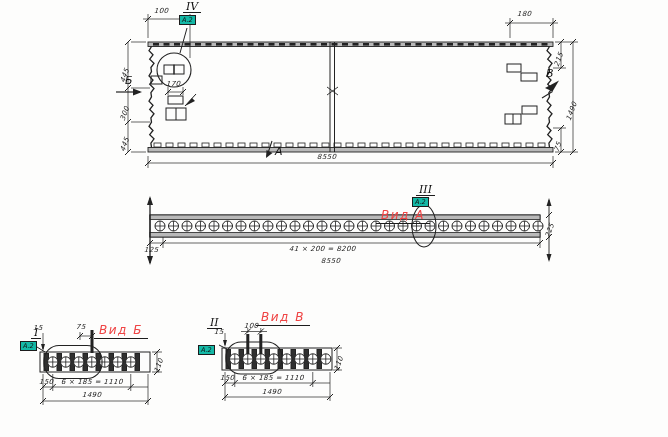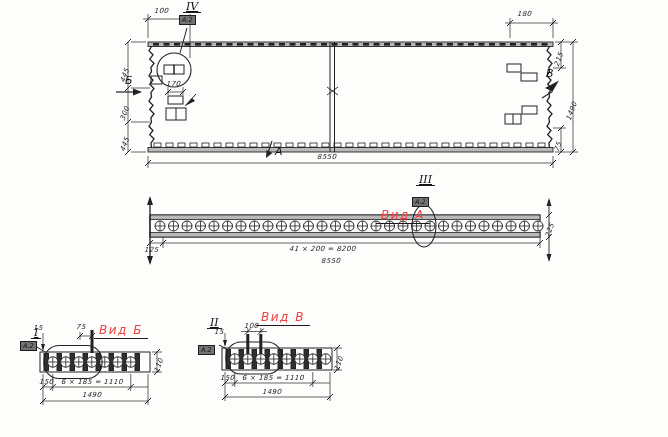--- a/index.html
+++ b/index.html
@@ -5,23 +5,23 @@
   html,body{margin:0;padding:0;background:#fff;}
   .stage{position:relative;width:668px;height:437px;background:#fdfdfc;overflow:hidden;
          font-family:"DejaVu Sans",sans-serif;color:#1c1c1c;}
   svg{position:absolute;left:0;top:0;}
   .lbl{position:absolute;font:italic 7px "DejaVu Sans",sans-serif;color:#1c1c1c;
        letter-spacing:.4px;white-space:nowrap;transform-origin:0 0;transform:skewX(-6deg);}
   .rot{transform:rotate(-70deg) skewX(-6deg);}
   .title{position:absolute;font:italic 12px "DejaVu Sans",sans-serif;color:#ef4444;
          border-bottom:1.3px solid #1c1c1c;padding:0 5px 1px;letter-spacing:1.5px;white-space:nowrap;margin-top:28px;}
   .numeral{position:absolute;font:italic 11px "DejaVu Serif",serif;color:#111;
-           border-bottom:1.1px solid #1c1c1c;padding:0 3px;line-height:11px;text-decoration:underline;}
+           border-bottom:1.1px solid #1c1c1c;padding:0 3px;line-height:11px;}
   .sheet{position:absolute;font:italic 6.5px "DejaVu Sans",sans-serif;color:#111;
-         border:1px solid #1c1c1c;padding:0 2px;line-height:8px;background:#737373;}
+         border:1px solid #1c1c1c;padding:0 2px;line-height:8px;background:#14b8a6;}
   .marker{position:absolute;font:italic 11px "DejaVu Sans",sans-serif;color:#111;white-space:nowrap;}
 </style>
 </head>
 <body>
 
 <div class="stage">
 
   <svg id="cv" width="668" height="437">
 
     <g id="g-plan" stroke="#222" stroke-width="1" fill="none">
@@ -343,21 +343,21 @@
   <span class="lbl" style="left:167px;top:80px">170</span>
   <span class="lbl rot" style="left:119px;top:80px">445</span>
   <span class="lbl rot" style="left:119px;top:118px">300</span>
   <span class="lbl rot" style="left:119px;top:149px">445</span>
   <span class="lbl rot" style="left:553px;top:64px">215</span>
   <span class="lbl rot" style="left:553px;top:149px">75</span>
   <span class="lbl rot" style="left:565px;top:118px">1490</span>
   <span class="lbl" style="left:318px;top:153px">8550</span>
 
   <span class="title" style="left:376px;top:180px">Вид А</span>
-  <span class="numeral" style="left:416px;top:174px">III</span>
+  <span class="numeral" style="left:416px;top:184px">III</span>
   <span class="sheet" style="left:412px;top:197px">А.2</span>
   <span class="lbl" style="left:145px;top:246px">125</span>
   <span class="lbl" style="left:290px;top:245px">41 × 200 = 8200</span>
   <span class="lbl" style="left:322px;top:257px">8550</span>
   <span class="lbl rot" style="left:544px;top:235px">225</span>
 
   <span class="title" style="left:94px;top:295px">Вид Б</span>
   <span class="numeral" style="left:31px;top:327px">I</span>
   <span class="sheet" style="left:20px;top:341px">А.2</span>
   <span class="lbl" style="left:34px;top:324px">15</span>

